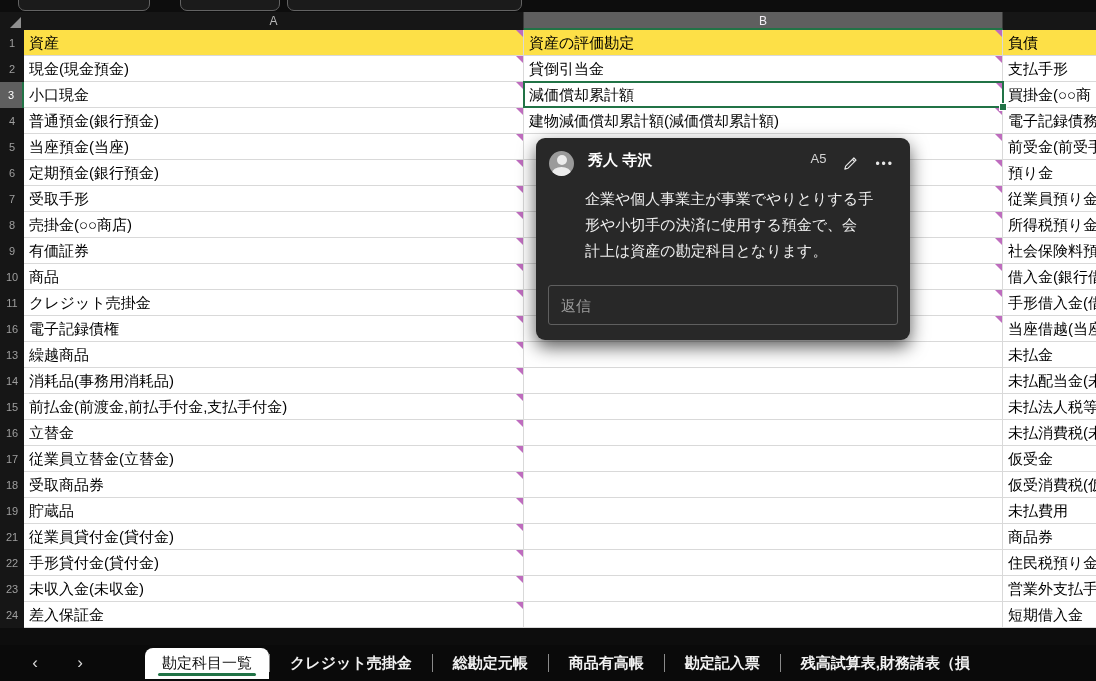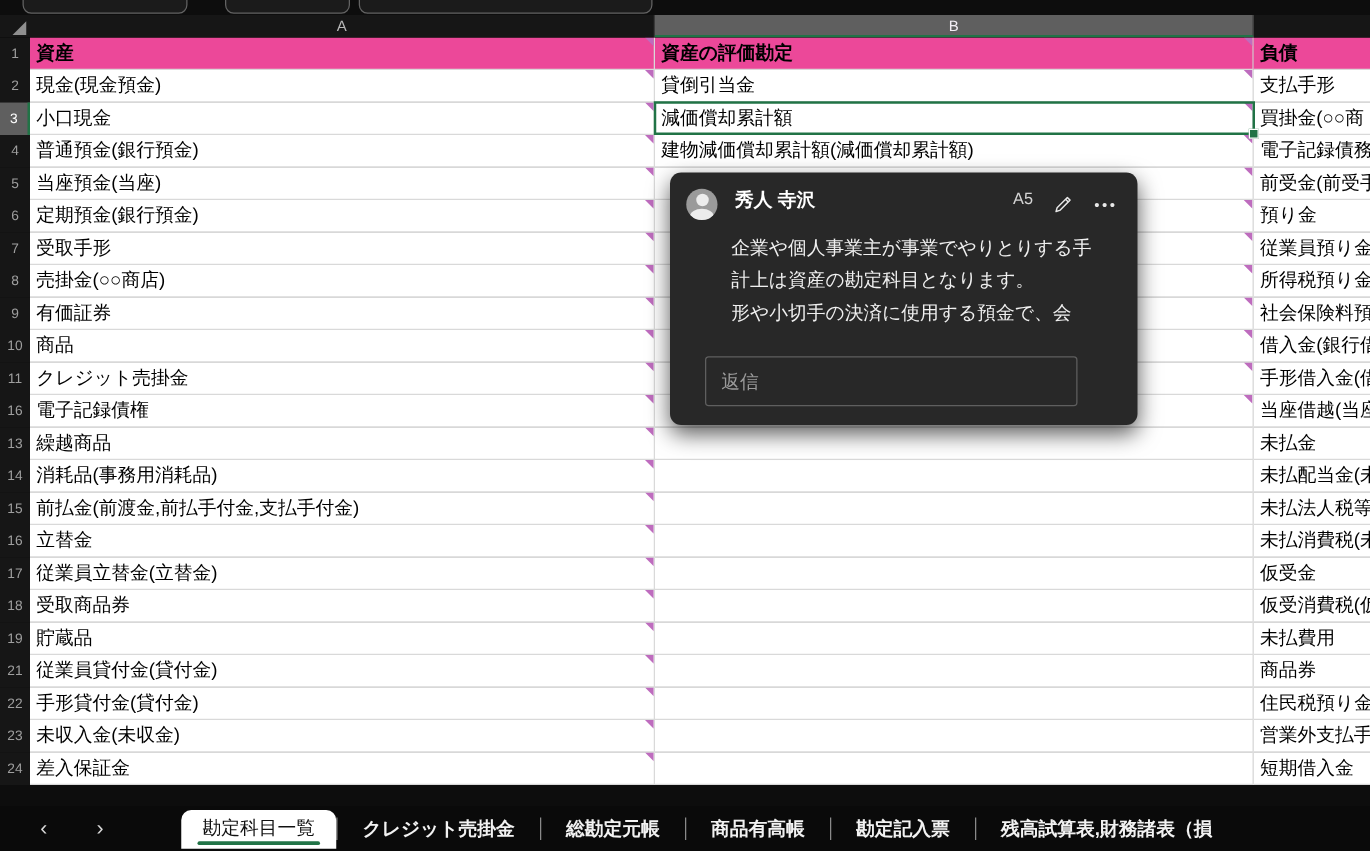--- a/index.html
+++ b/index.html
@@ -29,21 +29,21 @@
   
   #grid{position:absolute;left:0;top:30px;width:1096px;height:615px;overflow:hidden;background:#0d0d0d}
   .row{display:flex;height:26px}
   .rn{flex:none;width:24px;box-sizing:border-box;background:#161616;color:#9f9f9f;
     font-size:11px;line-height:26px;text-align:center}
   .rn.sel{background:#5f5f5f;color:#ffffff;border-right:2px solid #217346}
   .cell{flex:none;position:relative;box-sizing:border-box;background:#ffffff;color:#000;
     border-right:1px solid #d9d9d9;border-bottom:1px solid #d9d9d9;
     font-size:15px;line-height:25px;padding-left:5px;white-space:nowrap;overflow:hidden}
   .ca{width:500px}.cb{width:479px}.cc{width:93px;border-right:none}
-  .hrow .cell{background:#ec4899;font-weight:700}
+  .hrow .cell{background:#fde047;font-weight:400}
   .note{position:absolute;top:0;right:0;width:0;height:0;
     border-top:7px solid #BE6CBE;border-left:7px solid transparent}
 
   
   #selbox{position:absolute;left:523px;top:81px;width:481px;height:27px;box-sizing:border-box;
     border:2px solid #217346;pointer-events:none;z-index:3}
   #fillhandle{position:absolute;left:999px;top:103px;width:8px;height:8px;box-sizing:border-box;
     background:#217346;border:1px solid #ffffff;z-index:4}
 
   
@@ -54,21 +54,21 @@
   .avatar .ahead{position:absolute;left:7.5px;top:4px;width:10px;height:10px;border-radius:50%;background:#ececec}
   .avatar .abody{position:absolute;left:3px;top:16px;width:19px;height:12px;border-radius:50% 50% 0 0;background:#ececec}
   .author{flex:1;margin-left:14px;font-size:15px;font-weight:700;color:#fff;
     white-space:nowrap;overflow:hidden}
   .cellref{font-size:13px;color:#d4d4d4;margin-right:16px}
   .iconbtn{background:none;border:none;padding:0;margin:0;cursor:pointer;color:#e8e8e8;display:flex;align-items:center}
   .edit-btn{margin-right:16px}
   .more-btn{font-size:12px;letter-spacing:2px;color:#e8e8e8;line-height:16px}
   .popup-body{margin:10px 16px 0 49px;font-size:15px;line-height:26px;color:#f0f0f0}
   .popup-body span{display:block;white-space:nowrap}
-  #reply{position:absolute;left:28px;bottom:15px;width:298px;height:40px;box-sizing:border-box;
+  #reply{position:absolute;left:12px;bottom:15px;width:350px;height:40px;box-sizing:border-box;
     background:transparent;border:1px solid #5f5f5f;border-radius:3px;
     color:#eee;font-size:15px;padding:0 12px;outline:none;
     font-family:"Liberation Sans","DejaVu Sans",sans-serif}
   #reply::placeholder{color:#9b9b9b}
 
   
   #tabbar{position:absolute;left:0;top:645px;width:1096px;height:36px;background:#0a0a0a;
     display:flex;align-items:center;overflow:hidden}
   #tabnav{flex:none;width:145px;position:relative;height:36px}
   .navarrow{position:absolute;top:6px;font-size:17px;color:#d9d9d9;cursor:pointer;width:20px;text-align:center;line-height:24px}
@@ -255,22 +255,22 @@
     <button class="iconbtn edit-btn">
       <svg width="17" height="17" viewBox="0 0 24 24" fill="none" stroke="#e8e8e8" stroke-width="1.6" stroke-linejoin="round">
         <path d="M4 20l1.2-4.2L16.8 4.2l3 3L8.2 18.8 4 20z"></path>
         <path d="M14.8 6.2l3 3"></path>
       </svg>
     </button>
     <button class="iconbtn more-btn">•••</button>
   </div>
   <div class="popup-body">
     <span>企業や個人事業主が事業でやりとりする手</span>
+    <span>形や小切手の決済に使用する預金で、会</span>
     <span>計上は資産の勘定科目となります。</span>
-    <span>形や小切手の決済に使用する預金で、会</span>
   </div>
   <input id="reply" placeholder="返信" style="">
 </div>
 
 <div id="tabbar">
   <div id="tabnav">
     <div class="navarrow" id="nav-prev">‹</div>
     <div class="navarrow" id="nav-next">›</div>
   </div>
   <div class="tab-active">勘定科目一覧</div>

